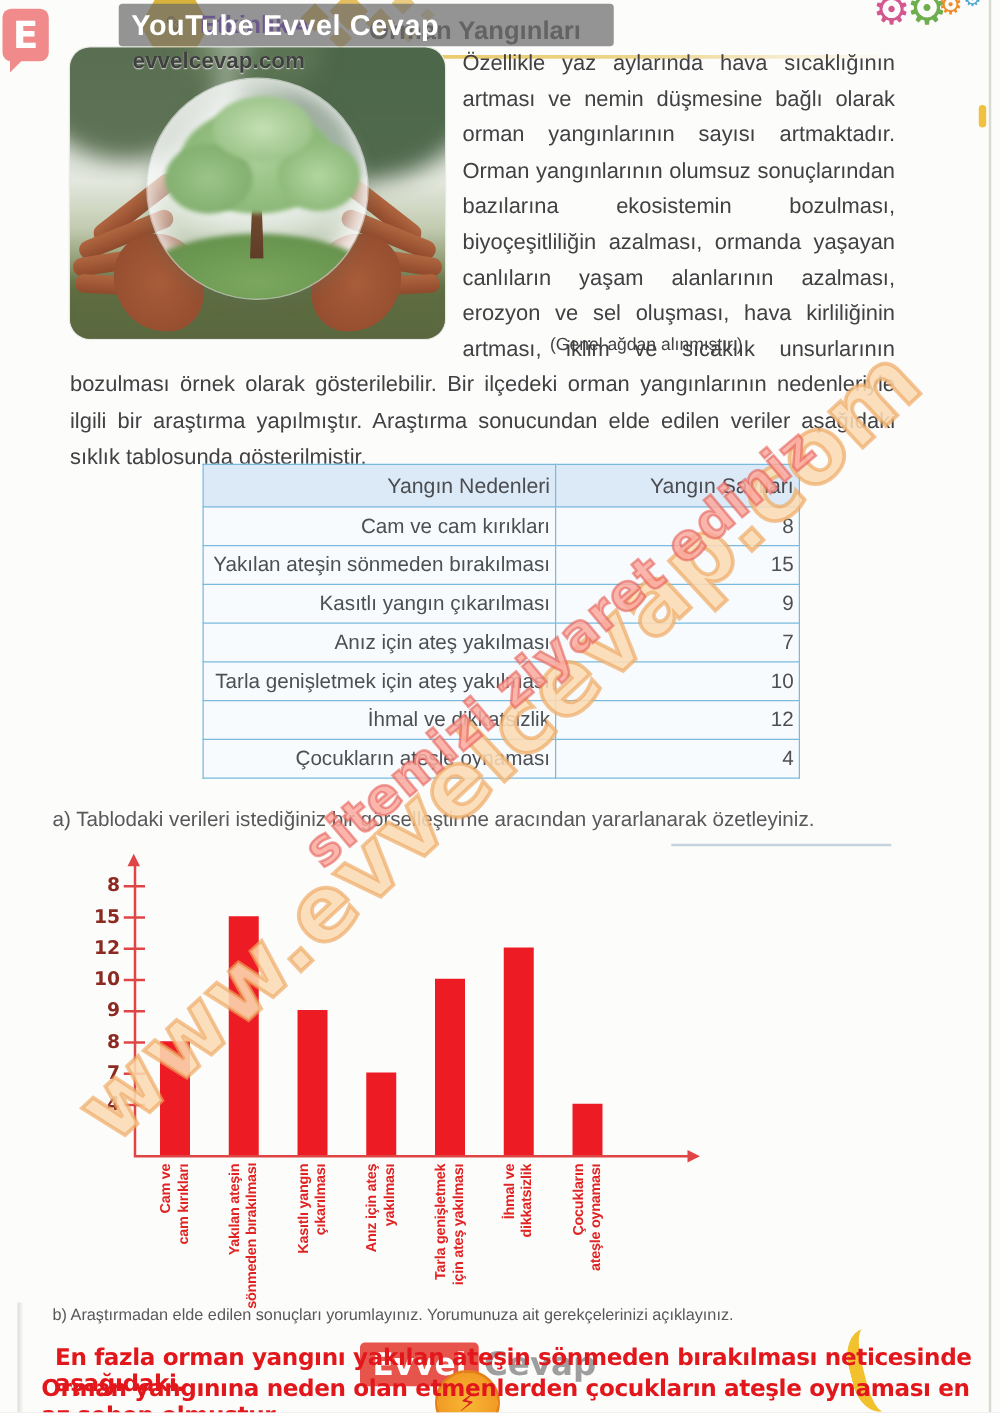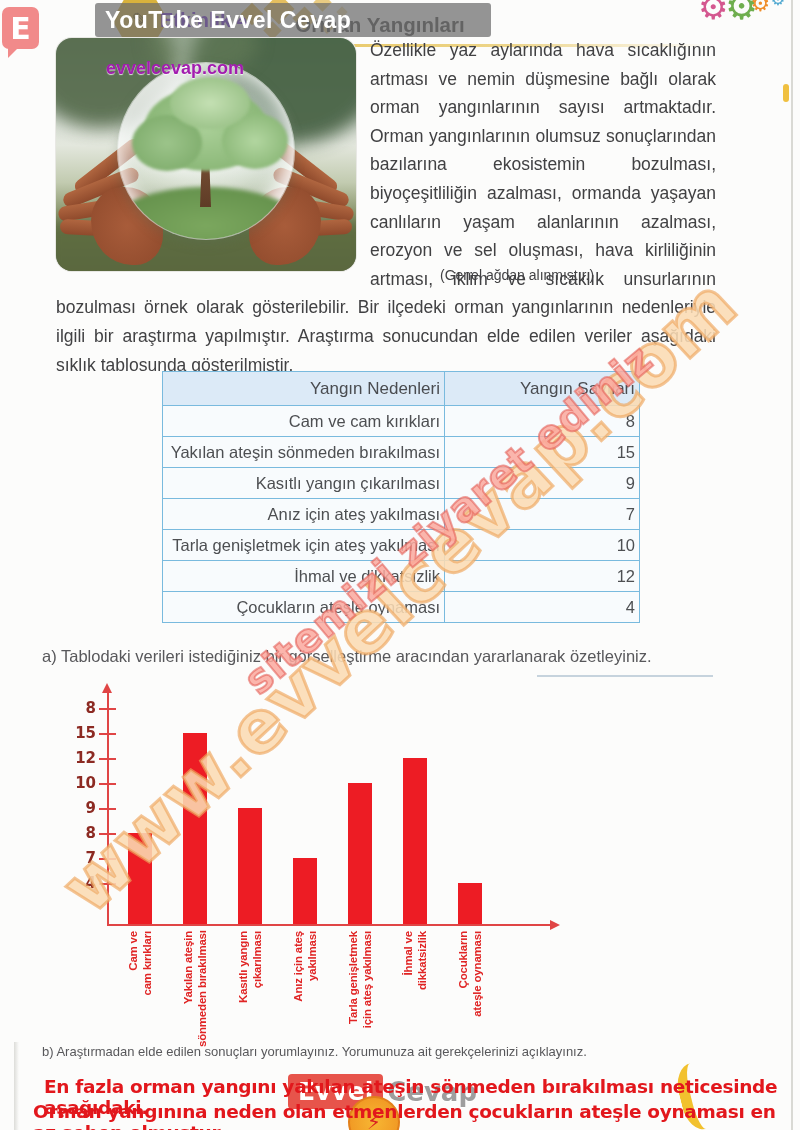--- a/index.html
+++ b/index.html
@@ -12,22 +12,22 @@
           display:flex;align-items:center;justify-content:center;z-index:3;}
   .logo-e:after{content:"";position:absolute;left:6px;bottom:-9px;border:7px solid transparent;
           border-top-color:#f18a8a;border-left-color:#f18a8a;}
   .hexagon{position:absolute;left:112px;top:-4px;width:56px;height:48px;background:#d9b23c;
           clip-path:polygon(25% 0,75% 0,100% 50%,75% 100%,25% 100%,0 50%);z-index:1;
           display:flex;align-items:center;justify-content:center;color:#6b5212;font-size:20px;}
   .activity-label{position:absolute;left:160px;top:9px;font-weight:bold;font-size:20px;color:#6d28d9;z-index:2;}
   .wm-box{position:absolute;left:95px;top:3px;width:396px;height:34px;background:rgba(108,108,108,.72);
           border-radius:3px;z-index:4;display:flex;align-items:center;padding-left:10px;box-sizing:border-box;
           color:#fff;font-weight:bold;font-size:23px;letter-spacing:.5px;}
-  .wm-site{position:absolute;left:106px;top:38px;z-index:4;color:#a21caf;font-weight:bold;font-size:18px;
-          text-shadow:0 1px 1px rgba(255,255,255,.8);margin-top:20px;}
+  .wm-site{position:absolute;left:106px;top:38px;z-index:4;color:#404040;font-weight:bold;font-size:18px;
+          text-shadow:0 1px 1px rgba(255,255,255,.8);}
   .diamonds{position:absolute;left:238px;top:0;width:112px;height:42px;z-index:2;}
   .diamonds span{position:absolute;background:#e2b84e;transform:rotate(45deg);}
   .diamonds span:nth-child(1){left:6px;top:6px;width:16px;height:16px;}
   .diamonds span:nth-child(2){left:30px;top:-2px;width:22px;height:22px;opacity:.9;}
   .diamonds span:nth-child(3){left:28px;top:24px;width:13px;height:13px;opacity:.8;}
   .diamonds span:nth-child(4){left:58px;top:10px;width:17px;height:17px;opacity:.85;}
   .diamonds span:nth-child(5){left:78px;top:-4px;width:13px;height:13px;opacity:.7;}
   .diamonds span:nth-child(6){left:84px;top:22px;width:10px;height:10px;opacity:.6;}
   .diamonds span:nth-child(7){left:100px;top:8px;width:8px;height:8px;opacity:.5;}
   .page-title{position:absolute;left:258px;top:13px;width:244px;text-align:center;

